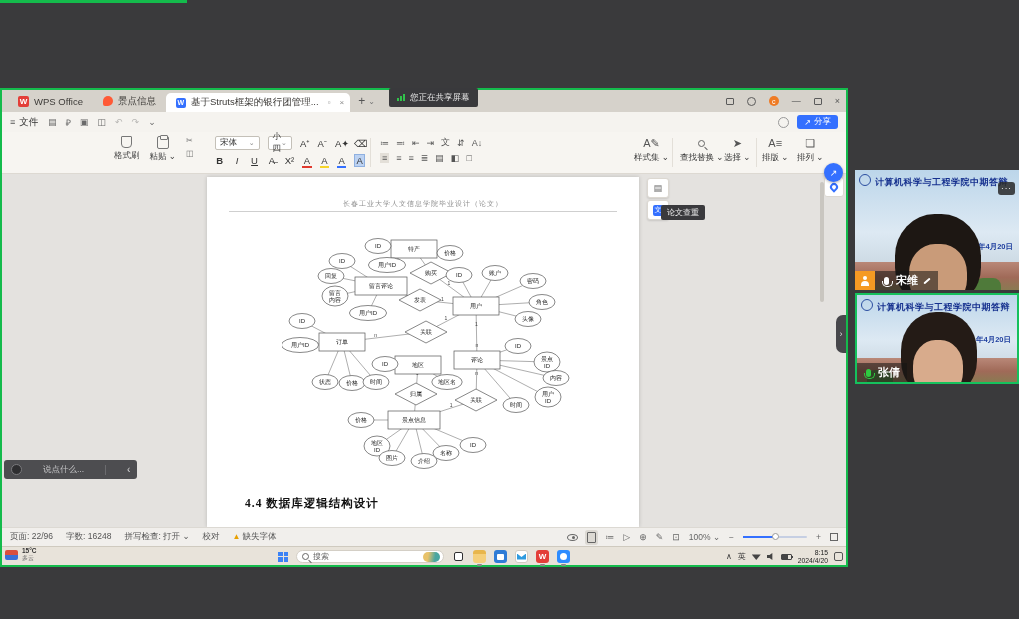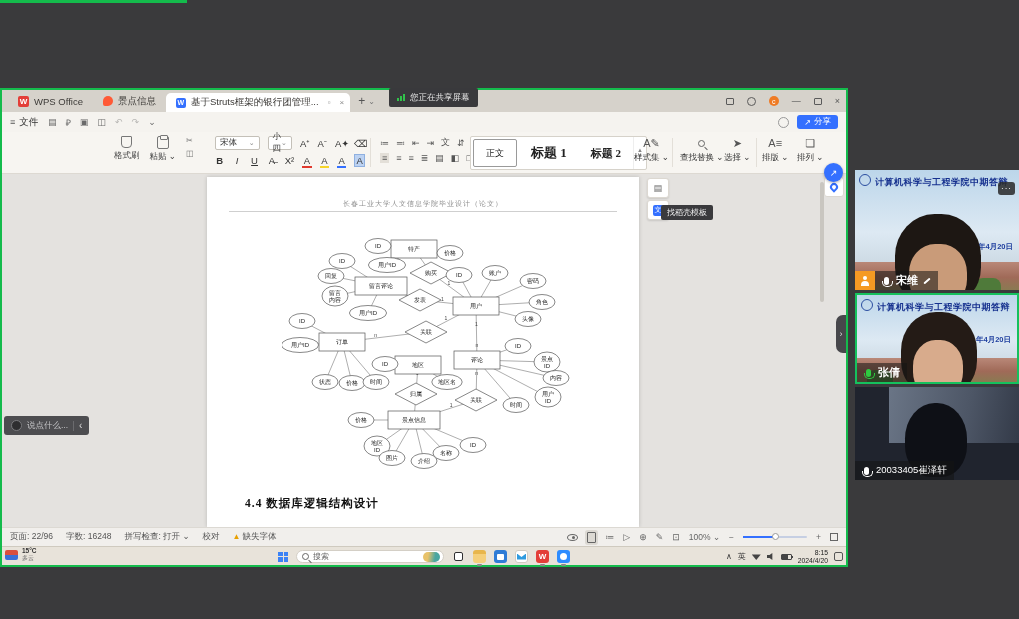--- a/index.html
+++ b/index.html
@@ -12,21 +12,21 @@
   .shared-region { position:absolute; left:0; top:88px; width:848px; height:479px; border:2px solid #14bb4c; background:#d6d2cb; }
 
   
   .share-banner { position:absolute; left:389px; top:88px; height:19px; background:#39393c; border-radius:2px; display:flex; align-items:center; gap:5px; padding:0 8px; z-index:40; }
   .share-banner .txt { color:#e6e6e6; font-size:8.5px; }
   .bars { display:flex; align-items:flex-end; gap:1px; }
   .bars i { display:block; width:2px; background:#31c24b; }
   .bars i:nth-child(1){height:3px;} .bars i:nth-child(2){height:5px;} .bars i:nth-child(3){height:7px;}
 
   
-  .say-pill { position:absolute; left:4px; top:416px; height:19px; background:#4d4d50; border-radius:3px; display:flex; align-items:center; gap:5px; padding:0 7px; z-index:40; }
+  .say-pill { position:absolute; left:4px; top:460px; height:19px; background:#4d4d50; border-radius:3px; display:flex; align-items:center; gap:21px; padding:0 7px; z-index:40; }
   .say-pill .dot { width:11px; height:11px; border-radius:50%; background:#2e2e30; border:1px solid #7a7a7d; }
   .say-pill .ph { color:#c4c4c6; font-size:8.5px; }
   .say-pill .div { width:1px; height:10px; background:#6b6b6e; }
   .say-pill .arr { color:#ddd; font-size:10px; line-height:1; }
 
   
   .wps { width:100%; }
   .tabbar { height:22px; background:#d6d2cb; display:flex; align-items:center; padding-left:6px; position:relative; }
   .wtab { display:flex; align-items:center; gap:5px; height:22px; padding:0 10px; font-size:9.5px; color:#3c3a37; }
   .wtab.active { background:#fff; height:19px; margin-top:3px; border-radius:5px 5px 0 0; padding-right:6px; }
@@ -314,29 +314,20 @@
             <span class="pglyph" style="background:#e3dfd8; padding:0 2px;">≡</span>
             <span class="pglyph">≡</span>
             <span class="pglyph">≡</span>
             <span class="pglyph">≣</span>
             <span class="pglyph">▤</span>
             <span class="pglyph">◧</span>
             <span class="pglyph">□</span>
           </div>
         </div>
 
-        <div class="rg gallery" style="left:468px;">
-          <span class="gal-item sel">正文</span>
-          <span class="gal-item gal-h1">标题 1</span>
-          <span class="gal-item gal-h2">标题 2</span>
-          <span class="gal-arrows">
-              <span>▲</span>
-              <span>▼</span>
-            </span>
-        </div>
 
         <div class="rg big-tool" style="left:632px;">
           <span class="bt-ico">A✎</span>
           <span><span>样式集</span> ⌄</span>
         </div>
         <div class="vdiv" style="left:670px;"></div>
         <div class="rg big-tool" style="left:678px;">
           <span class="bt-ico">
               <span class="mag"></span>
             </span>
@@ -504,21 +495,21 @@
             </svg>
           <div class="sec-heading">4.4 数据库逻辑结构设计</div>
         </div>
 
         <div class="qbox" style="left:645px; top:4px;">
           <span style="color:#666; font-size:9px;">▤</span>
         </div>
         <div class="qbox" style="left:645px; top:26px;">
           <span class="bluemini">文</span>
         </div>
-        <div class="tooltip">找稻壳模板</div>
+        <div class="tooltip">论文查重</div>
 
         <div class="rail-box">
           <span class="pin"></span>
         </div>
         <div class="vscroll"></div>
         <div class="expand-handle">›</div>
       </div>
 
       <div class="statusbar">
         <span>页面: 22/96</span>
@@ -646,25 +637,15 @@
       <span class="head hair" style="left:44px; bottom:-14px; width:76px; height:84px; background:#241b16;"></span>
       <span class="face" style="left:56px; bottom:-16px; width:50px; height:58px; background:#d8ab8c;"></span>
       <span class="namebar">
         <span class="namepill">
           <span class="mic green"></span>
           <span class="nm">张倩</span>
         </span>
       </span>
     </div>
 
-    <div class="tile tile3">
-      <span class="window-glow"></span>
-      <span class="silhead"></span>
-      <span class="namebar">
-        <span class="namepill">
-          <span class="mic"></span>
-          <span class="nm small">20033405崔泽轩</span>
-        </span>
-      </span>
-    </div>
 
   </div>
 </div>
 
 </body></html>

